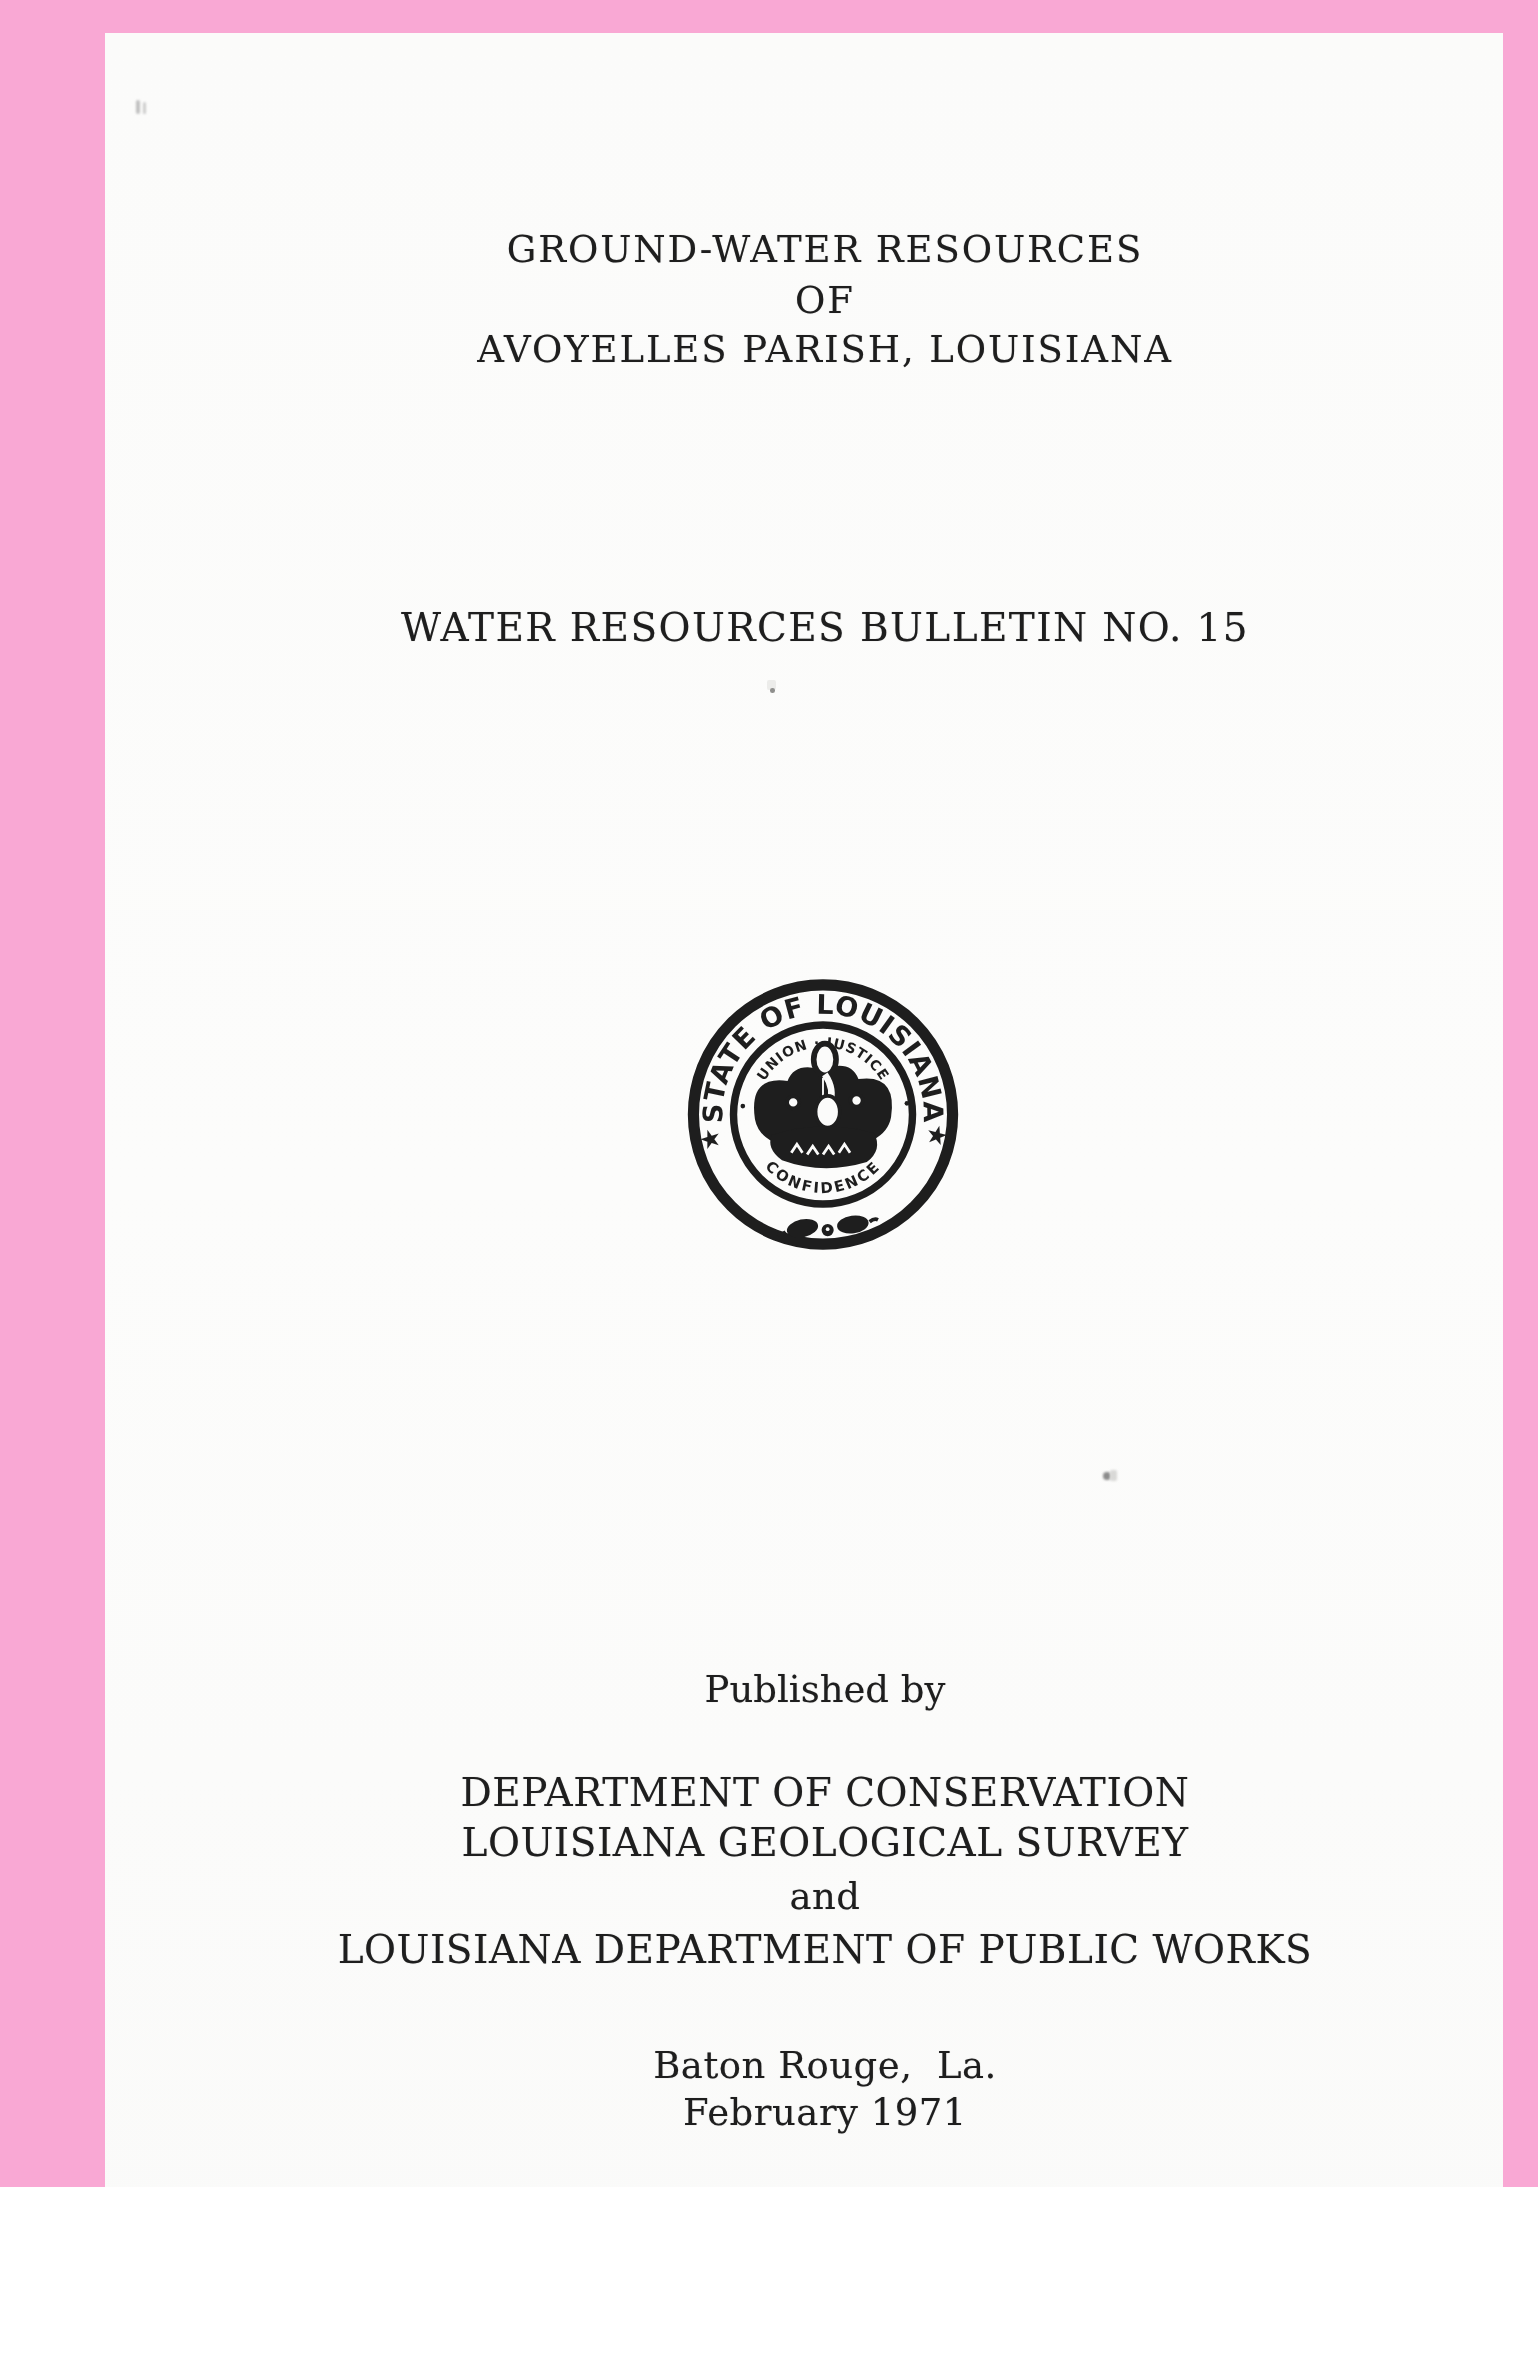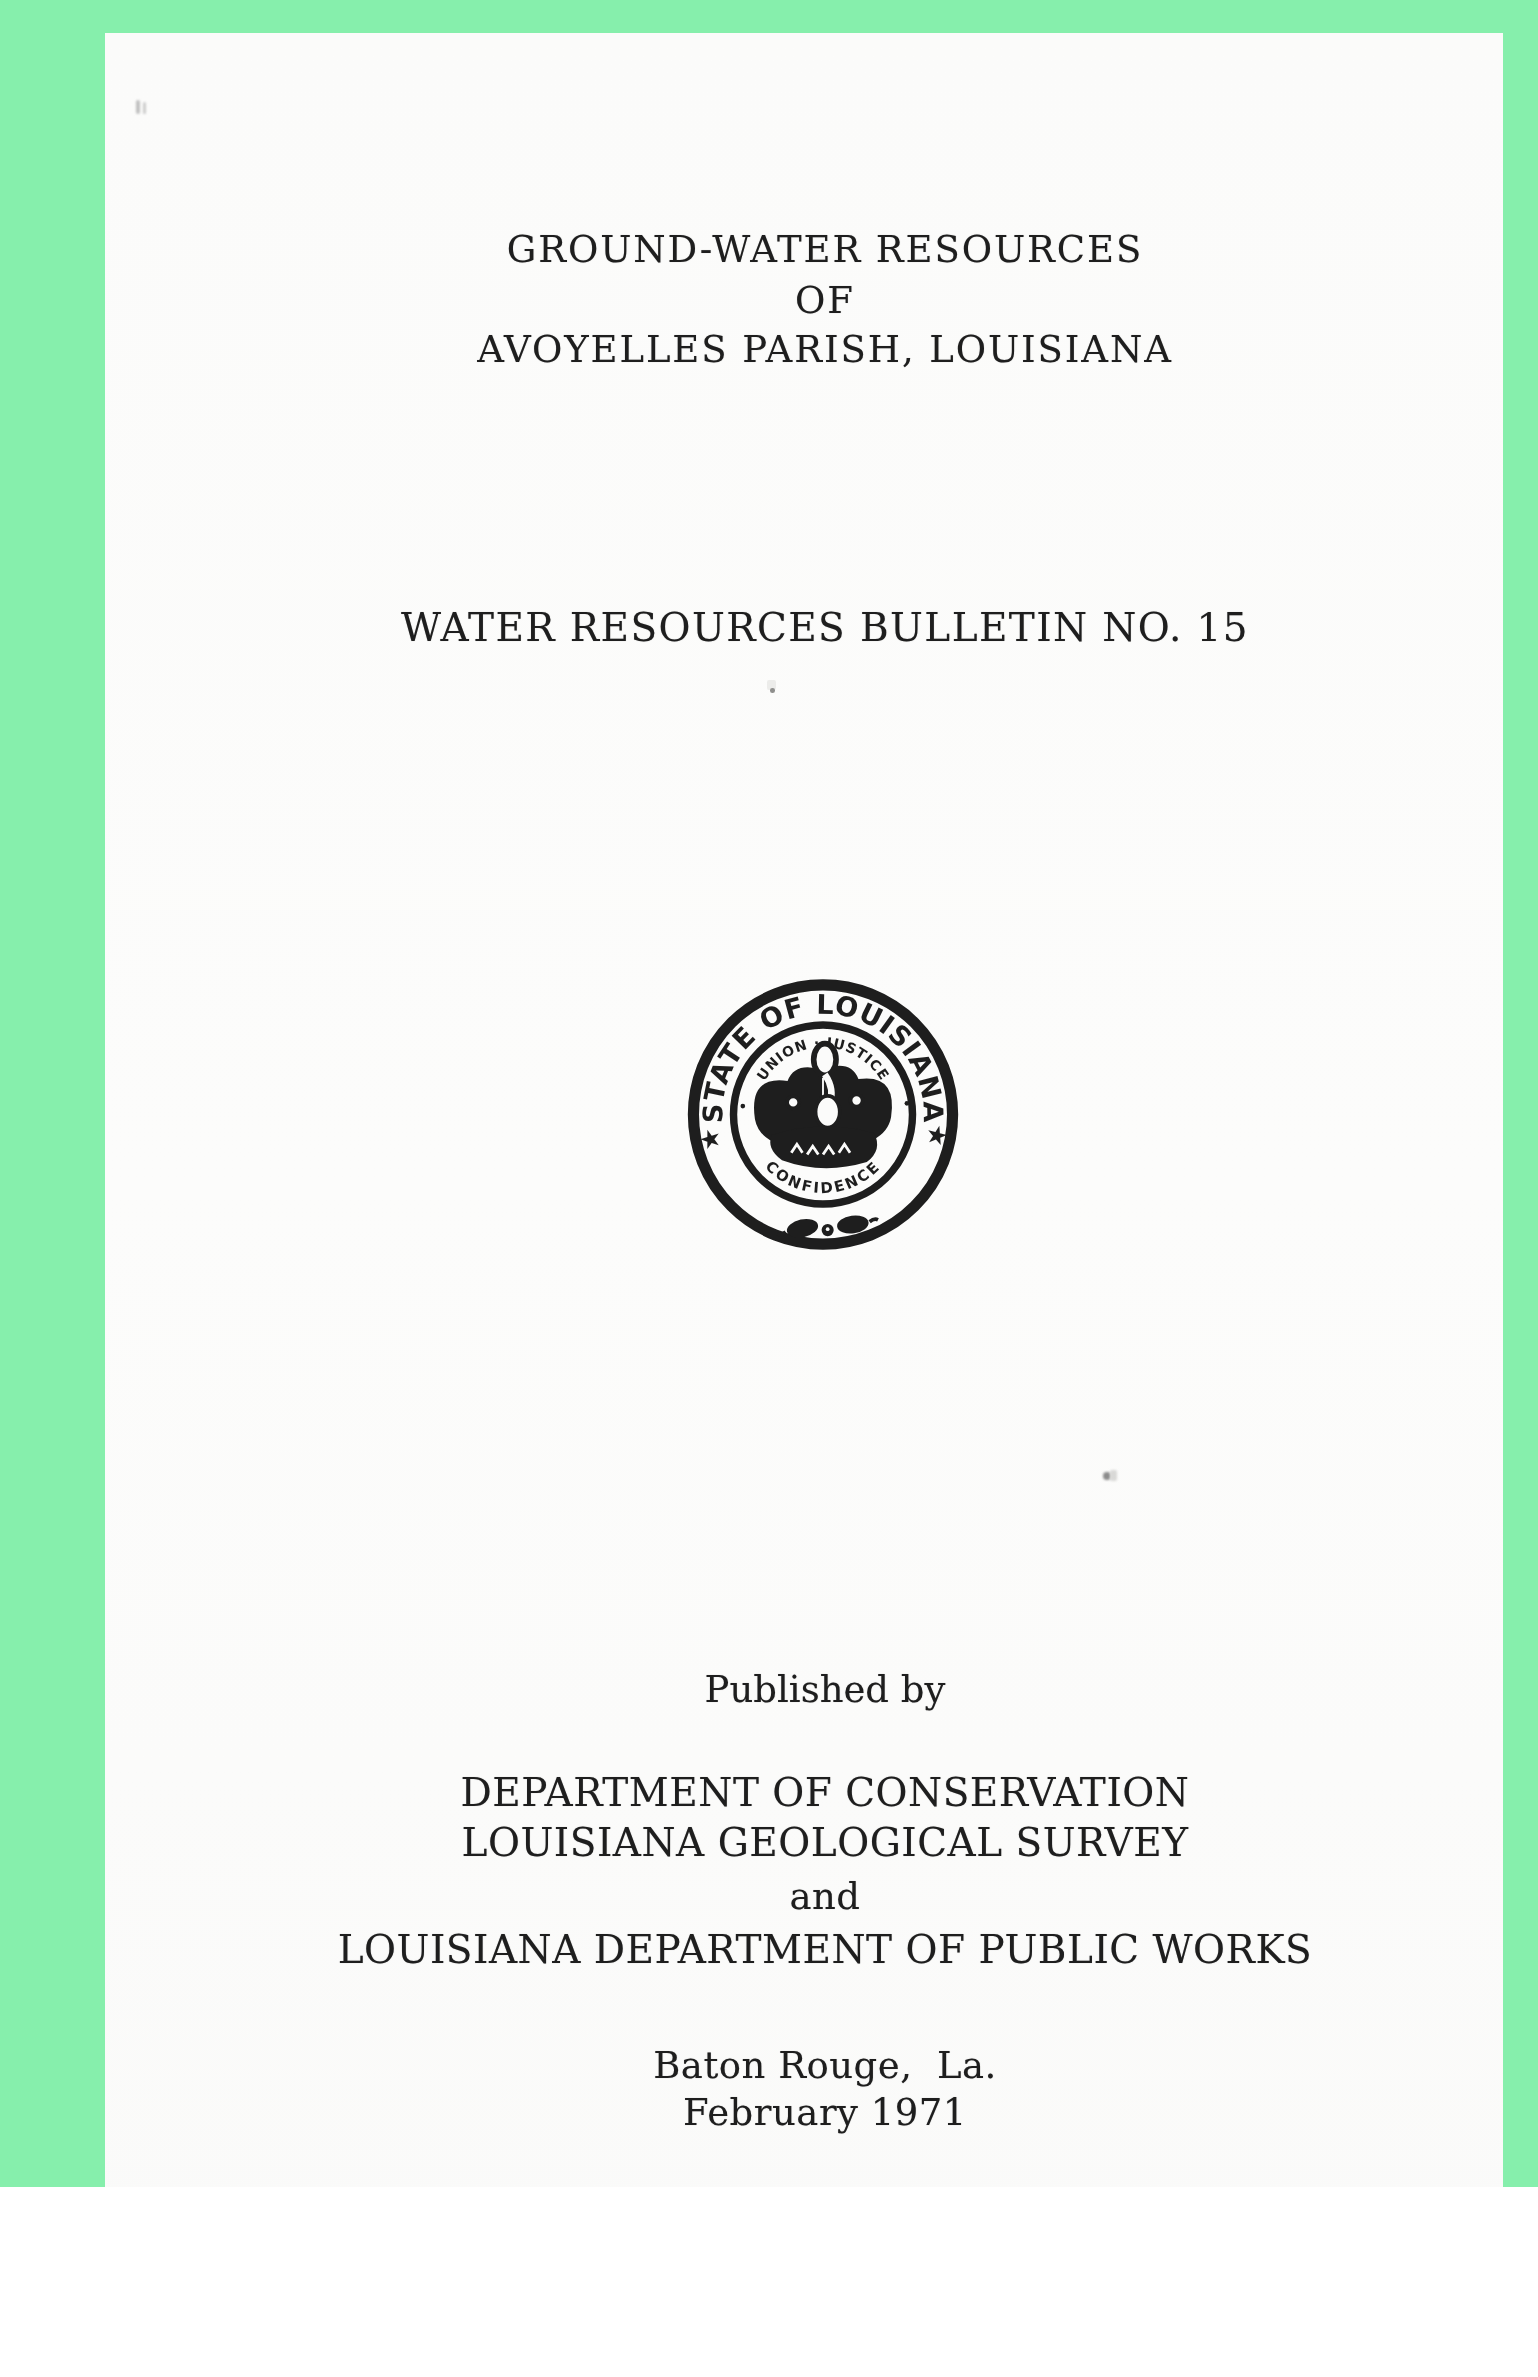--- a/index.html
+++ b/index.html
@@ -1,17 +1,17 @@
 <!DOCTYPE html>
 <html style="font-size:15px"><head>
 <meta charset="utf-8">
 <style>
   html,body{margin:0;padding:0;background:#ffffff;}
   .canvas{
-    position:relative;width:1538px;height:2187px;background:#86efac;overflow:hidden;
+    position:relative;width:1538px;height:2187px;background:#f9a8d4;overflow:hidden;
     font-family:"DejaVu Serif","Liberation Serif",serif;color:#1e1e1e;
   }
   .paper{
     position:absolute;left:105px;top:33px;width:1398px;height:2310px;
     background:linear-gradient(180deg,#fbfbfa 0%,#fcfcfb 50%,#fafaf9 100%);
   }
   .textwrap{position:absolute;left:110px;top:0;width:1430px;height:2377px;}
   .line{
     position:absolute;left:0;right:0;text-align:center;line-height:1;
     white-space:pre;text-shadow:0 0 0.9px rgba(30,30,30,0.35);

